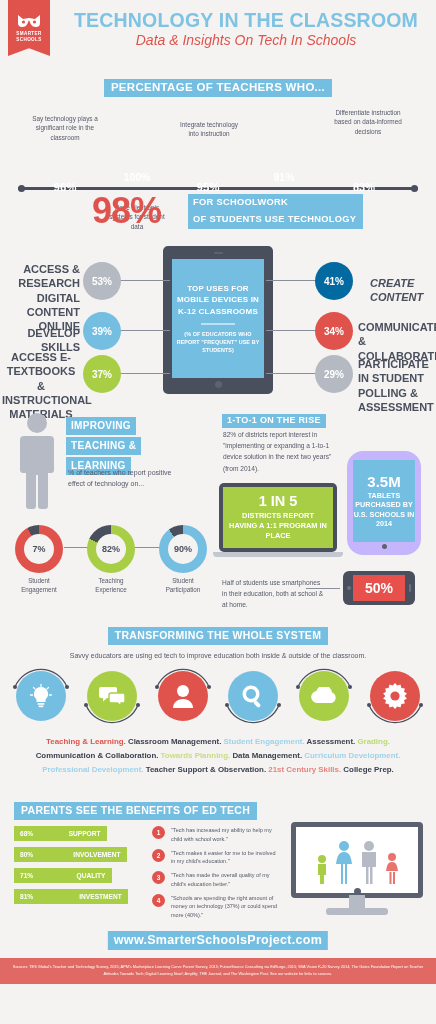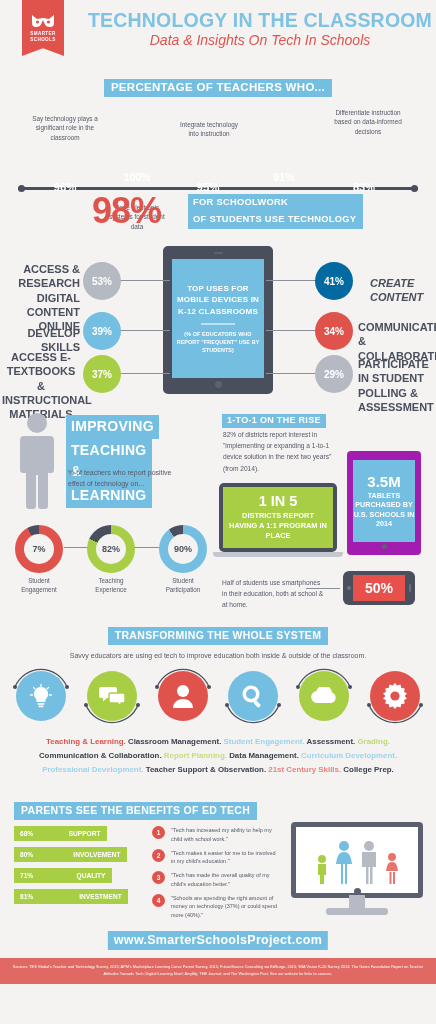--- a/index.html
+++ b/index.html
@@ -6,21 +6,21 @@
   body {
     width: 436px; height: 1024px;
     font-family: "Liberation Sans", sans-serif;
     background: #f4f3f1;
     overflow: hidden;
     position: relative;
   }
   .page { width: 436px; height: 1024px; position: relative; background: #f4f3f1; }
 
   
-  .header { position: relative; height: 70px; margin-left: 14px; }
+  .header { position: relative; height: 70px; }
   .logo-banner {
     position: absolute; left: 8px; top: 0; width: 42px; height: 56px;
     background: #e0534d;
     clip-path: polygon(0 0, 100% 0, 100% 100%, 50% 86%, 0 100%);
     display: flex; flex-direction: column; align-items: center; justify-content: center;
   }
   .owl { width: 24px; height: 14px; position: relative; margin-bottom: 3px; }
   .owl svg { display: block; }
   .logo-text { color: #fff; font-size: 4.6px; font-weight: bold; line-height: 1.25;
     text-align: center; letter-spacing: .4px; }
@@ -75,42 +75,42 @@
   .tb-sub { font-size: 5.4px; font-weight: bold; line-height: 1.5; letter-spacing: .1px; }
   .ucircle { position: absolute; border-radius: 50%; display: flex; align-items: center; justify-content: center;
     color: #fff; font-weight: bold; font-size: 10px; }
   .ulabel { position: absolute; font-size: 11px; font-weight: bold; color: #4a4f5e; line-height: 1.3; }
   .leader { position: absolute; background: #8b8f9c; height: 1.2px; }
 
   
   .sec4 { position: relative; height: 220px; }
   .person { position: absolute; left: 14px; top: 8px; width: 46px; }
   .itl-banner { position: absolute; left: 66px; top: 12px; width: 78px; }
-  .itl-banner .banner { font-size: 14px; display: inline-block; line-height: 1.5; padding: 1px 5px 2px; }
+  .itl-banner .banner { font-size: 10px; display: inline-block; line-height: 1.5; padding: 1px 5px 2px; }
   .itl-sub { position: absolute; left: 68px; top: 65px; width: 108px; font-size: 7px; color: #55596a; line-height: 1.55; }
   .donut-row { position: absolute; left: 8px; top: 122px; width: 206px; display: flex; justify-content: space-between; }
   .donut-item { width: 62px; text-align: center; }
   .donut { width: 48px; height: 48px; margin: 0 auto; border-radius: 50%; position: relative; }
   .donut-hole { position: absolute; left: 9px; top: 9px; width: 30px; height: 30px; border-radius: 50%;
     background: #f4f3f1; display: flex; align-items: center; justify-content: center;
     font-size: 9px; font-weight: bold; color: #4a4f5e; }
   .donut-lbl { font-size: 6.3px; color: #55596a; line-height: 1.35; margin-top: 4px; }
   .donut-conn { position: absolute; top: 144px; height: 1.3px; background: #8b8f9c; }
 
   .r1-banner { position: absolute; left: 222px; top: 6px; }
   .r1-banner .banner { font-size: 9px; padding: 1.5px 5px 2.5px; }
   .r1-text { position: absolute; left: 223px; top: 26px; width: 125px; font-size: 6.6px; color: #55596a; line-height: 1.7; }
   .laptop { position: absolute; left: 219px; top: 80px; width: 118px; }
   .laptop-body { background: #4a4f5e; border-radius: 5px; padding: 4px; }
   .laptop-screen { background: #a8ce46; color: #fff; text-align: center; padding: 7px 4px; }
   .lp-big { font-size: 14.5px; font-weight: bold; line-height: 1.05; }
   .lp-sm { font-size: 7.4px; font-weight: bold; line-height: 1.35; margin-top: 2px; }
   .laptop-base { height: 5px; background: #c3c7cf; border-radius: 0 0 4px 4px; margin: 0 -6px; }
   .tabletv { position: absolute; left: 347px; top: 48px; width: 74px; height: 104px;
-    background: #a21caf; border-radius: 4px; padding: 9px 6px 13px; }
+    background: #c4b5fd; border-radius: 16px; padding: 9px 6px 13px; }
   .tabletv-screen { background: #74bee2; color: #fff; height: 100%; text-align: center;
     display: flex; flex-direction: column; align-items: center; justify-content: center; }
   .tv-big { font-size: 15px; font-weight: bold; line-height: 1; }
   .tv-sm { font-size: 7.2px; font-weight: bold; line-height: 1.28; margin-top: 2px; }
   .tabletv-home { position: absolute; left: 50%; top: 93px; width: 5px; height: 5px; margin-left: -2.5px;
     background: #5d6270; border-radius: 50%; }
   .phone { position: absolute; left: 343px; top: 168px; width: 72px; height: 34px;
     background: #4a4f5e; border-radius: 6px; padding: 4px 10px; }
   .phone-screen { background: #e8514b; color: #fff; height: 100%; display: flex;
     align-items: center; justify-content: center; font-size: 14px; font-weight: bold; }
@@ -439,21 +439,21 @@
       </div>
     </div>
 
     <div class="kw">
       <span style="color:#e0534d">Teaching &amp; Learning.</span>
       <span style="color:#3c4150">Classroom Management.</span>
       <span style="color:#9ed3ec">Student Engagement.</span>
       <span style="color:#3c4150">Assessment.</span>
       <span style="color:#bcda74">Grading.</span>
       <span style="color:#3c4150">Communication &amp; Collaboration.</span>
-      <span style="color:#c8dd7e">Report Planning.</span>
+      <span style="color:#c8dd7e">Towards Planning.</span>
       <span style="color:#3c4150">Data Management.</span>
       <span style="color:#9ed3ec">Curriculum Development.</span>
       <span style="color:#9ed3ec">Professional Development.</span>
       <span style="color:#3c4150">Teacher Support &amp; Observation.</span>
       <span style="color:#e8837d">21st Century Skills.</span>
       <span style="color:#3c4150">College Prep.</span>
     </div>
   </div>
 
   <div class="sec6">

